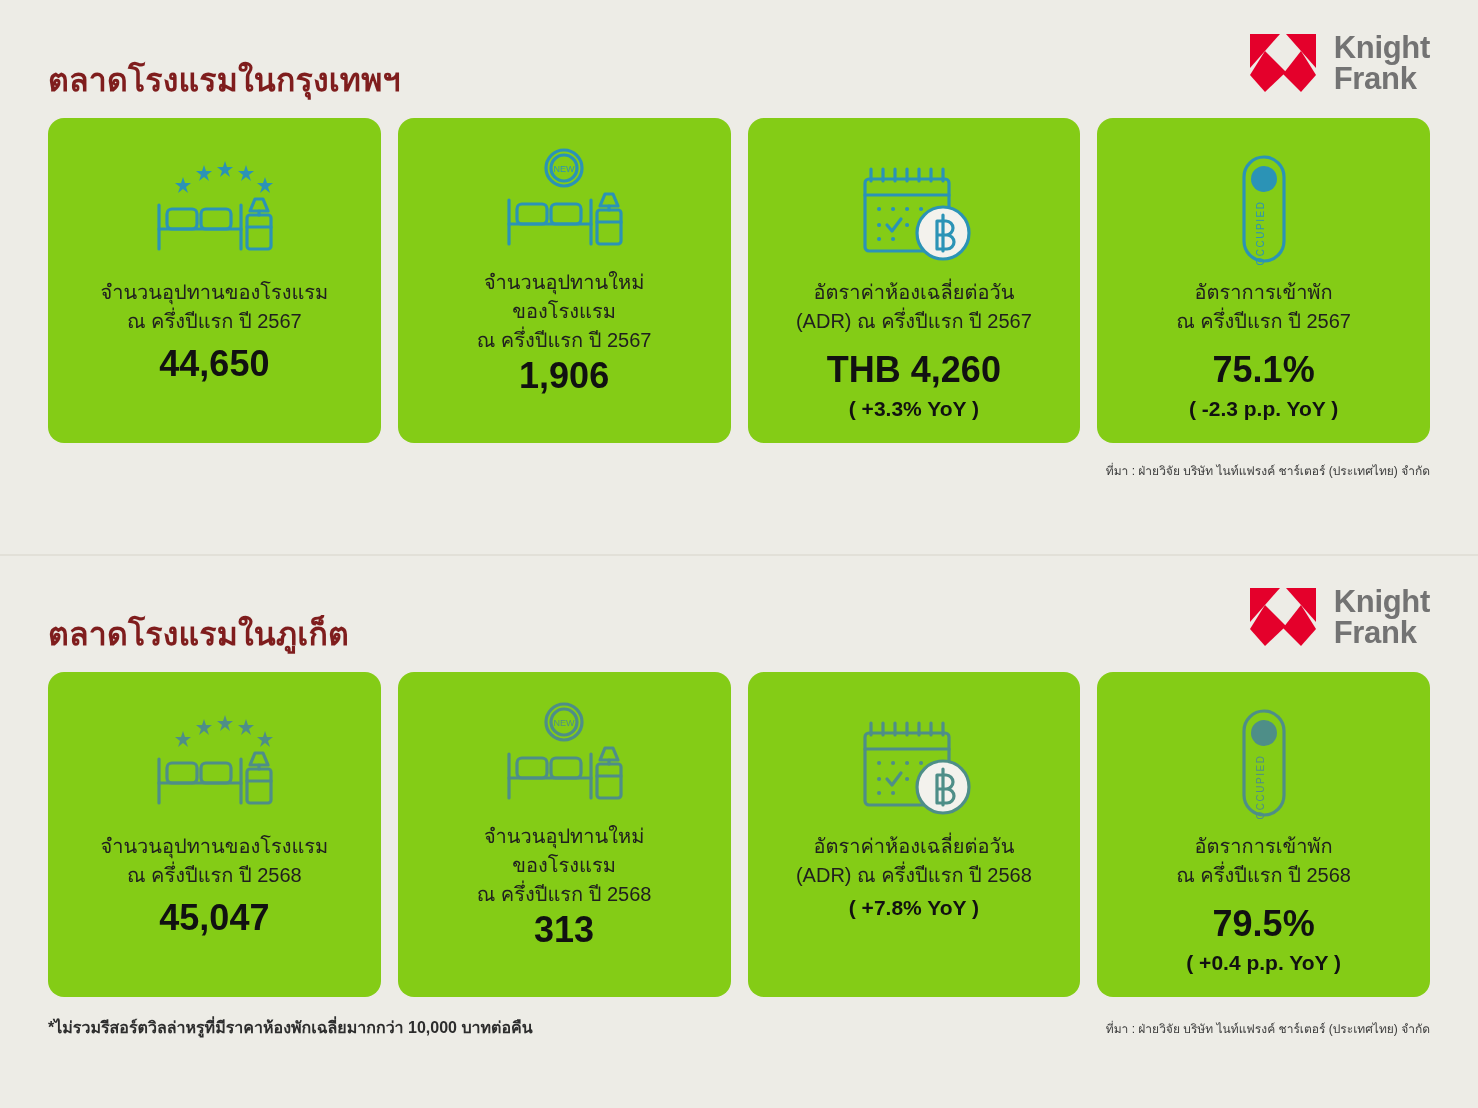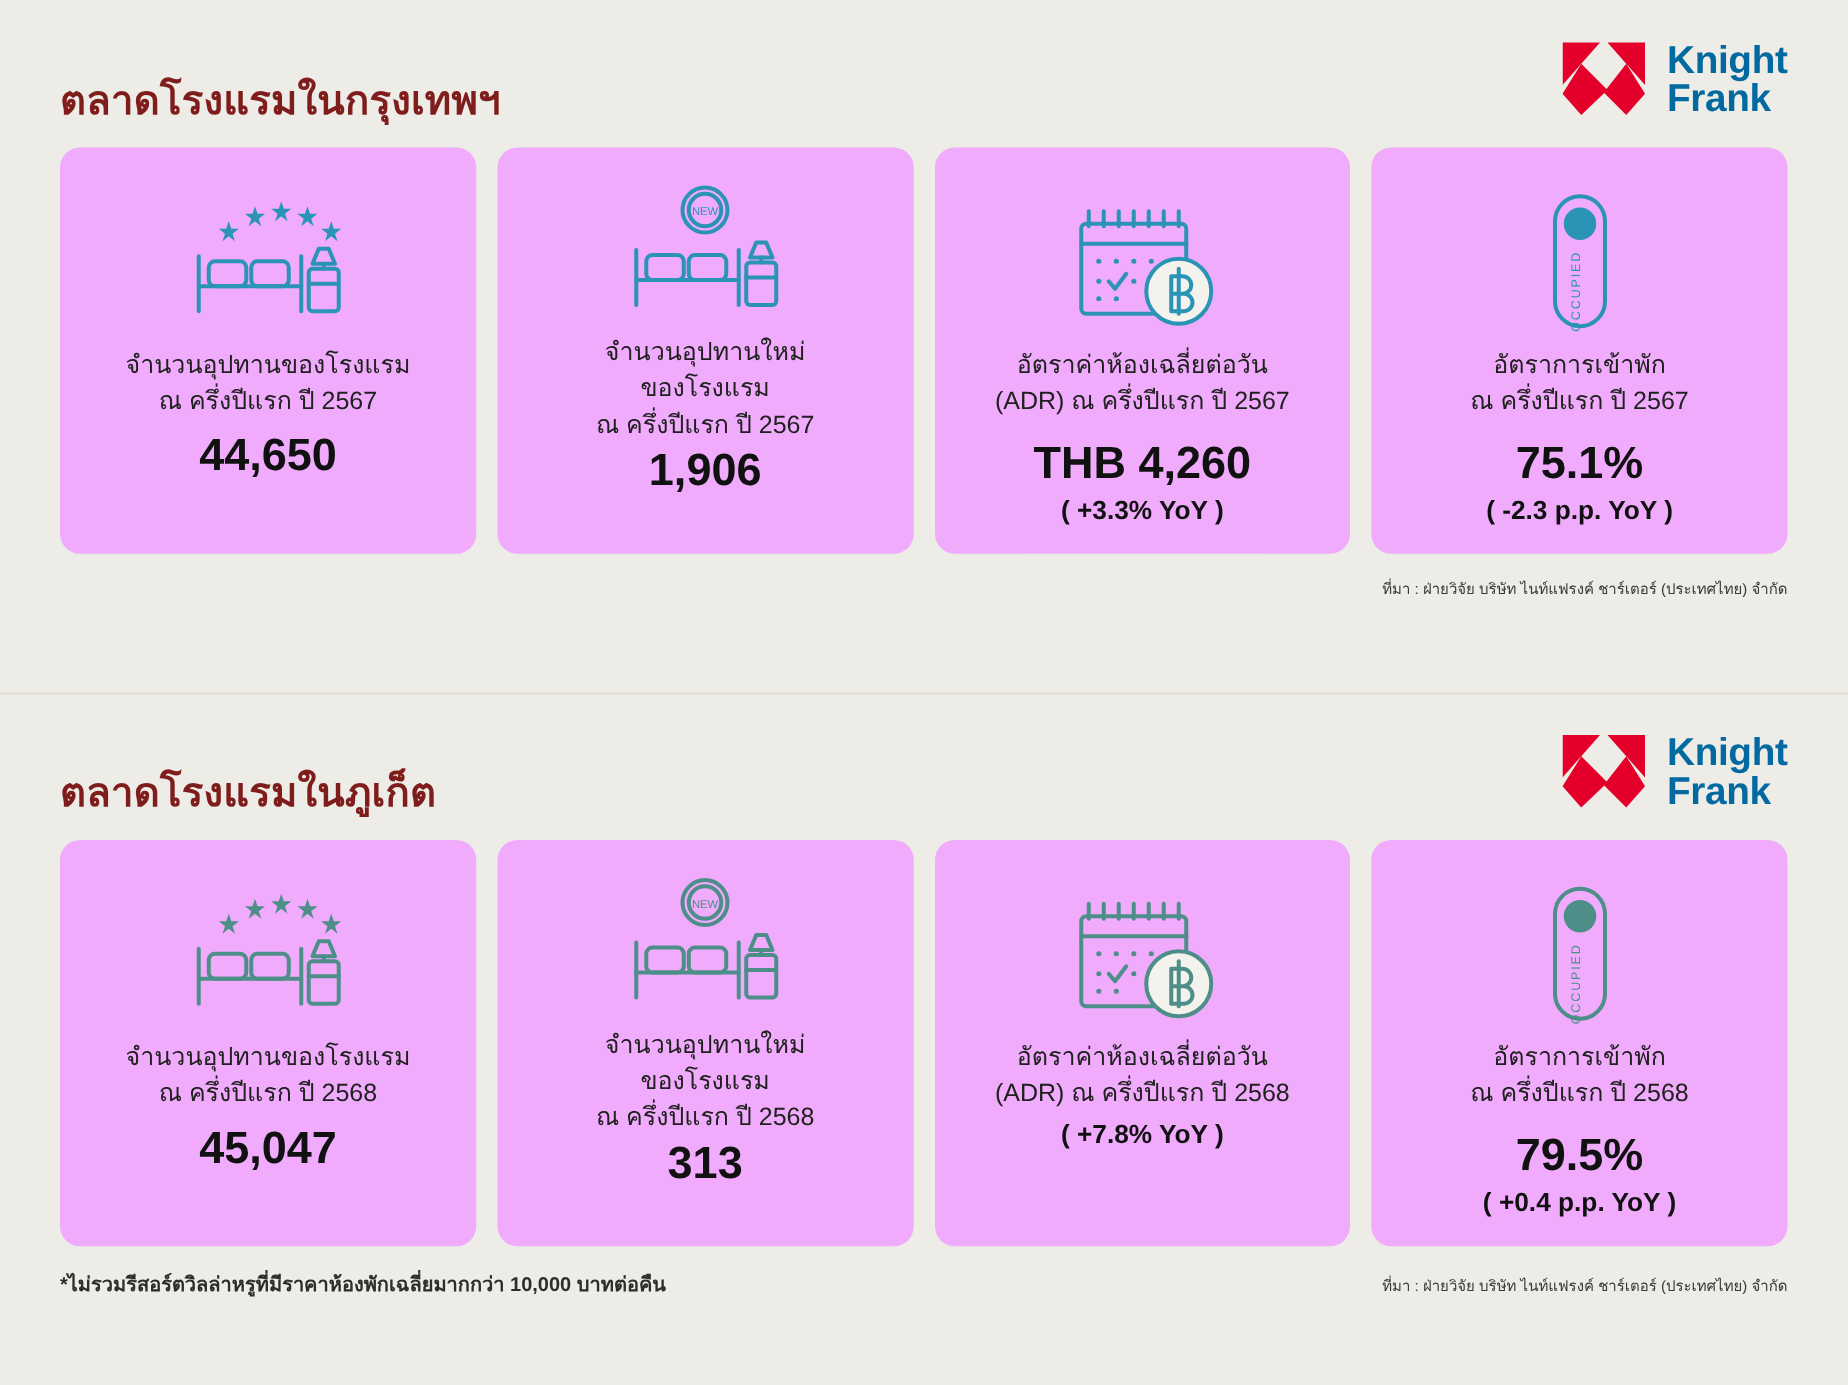--- a/index.html
+++ b/index.html
@@ -63,35 +63,35 @@
   }
   .logo-mark {
     width: 72px;
     height: 66px;
     position: relative;
   }
   .logo-text {
     font-size: 31px;
     font-weight: bold;
     line-height: 1.0;
-    color: #0369a1;
+    color: #737373;
     letter-spacing: -0.3px;
   }
   .logo-text span {
     display: block;
   }
 
   .cards {
     display: flex;
     gap: 17px;
     margin-top: 8px;
   }
   .card {
     flex: 1 1 0;
-    background: #f0abfc;
+    background: #84cc16;
     border-radius: 16px;
     height: 325px;
     box-sizing: border-box;
     padding: 24px 14px 14px 14px;
     display: flex;
     flex-direction: column;
     align-items: center;
   }
   .icon-wrap {
     height: 130px;

